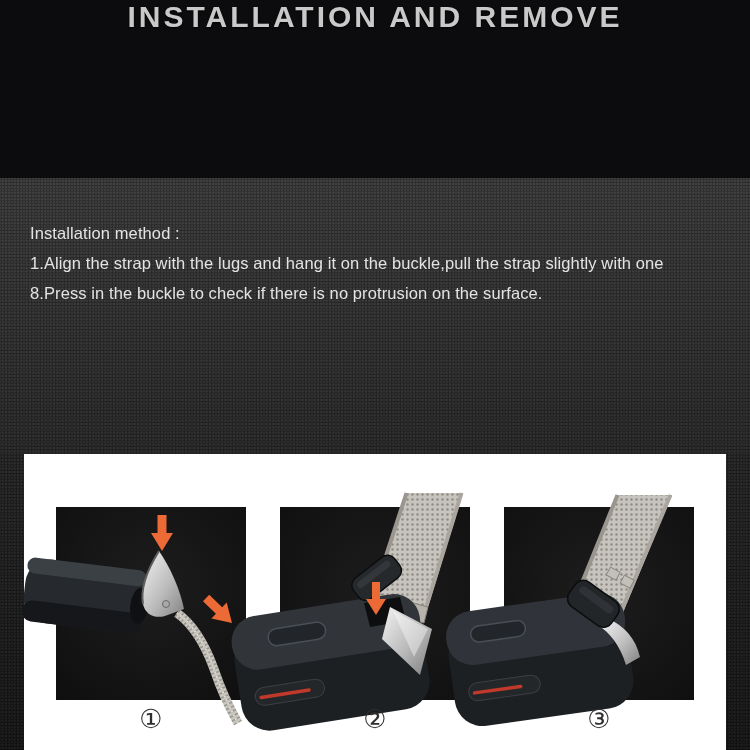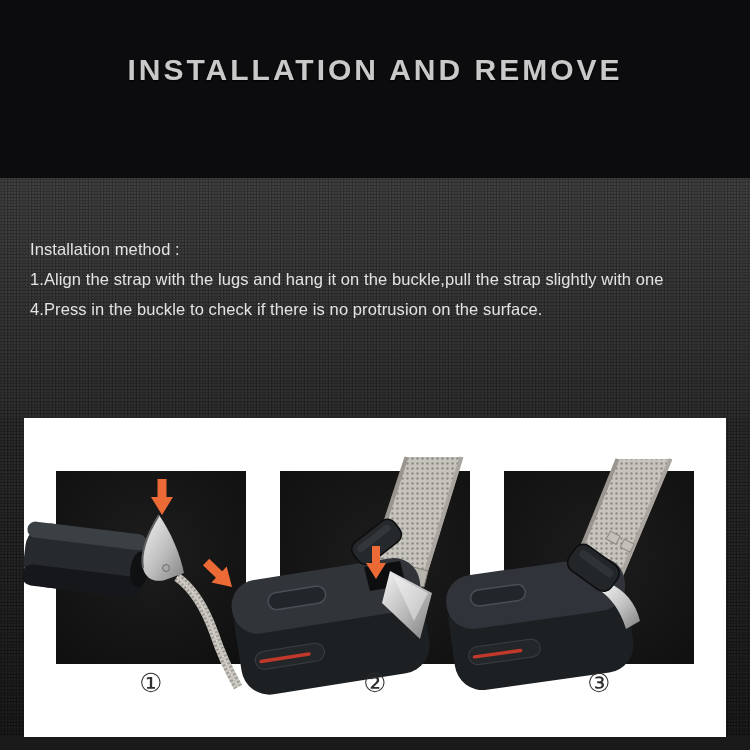--- a/index.html
+++ b/index.html
@@ -9,30 +9,30 @@
     font-family:"Liberation Sans", sans-serif;
   }
   .page { width:750px; height:750px; position:relative; }
 
   
   .banner {
     height:178px; background:#0c0c0e;
     display:flex; justify-content:center; align-items:flex-start;
   }
   .banner h1 {
-    margin:0; padding-top:53px;
+    margin:0; 
     font-size:30px; font-weight:600; letter-spacing:3px;
     color:#c9c9c9; text-shadow:0 1px 2px #000;
     white-space:nowrap;
   }
 
   
   .text-section {
-    height:240px; box-sizing:border-box;
-    padding:56px 30px 0 30px;
+    height:276px; box-sizing:border-box;
+    padding:40px 30px 0 30px;
     background-image:
       radial-gradient(rgba(255,255,255,0.035) 1px, transparent 1.1px),
       radial-gradient(rgba(0,0,0,0.25) 1px, transparent 1.1px),
       linear-gradient(180deg, #3e3e3e 0%, #2b2b2b 100%);
     background-size:4px 4px, 3px 3px, 100% 100%;
   }
   .text-section .line {
     color:#e3e3e3; font-size:16.5px; line-height:30px;
     white-space:nowrap; letter-spacing:0.1px;
   }
@@ -65,21 +65,21 @@
 
 <div class="page">
 
   <div class="banner">
     <h1>INSTALLATION AND REMOVE</h1>
   </div>
 
   <div class="text-section">
     <div class="line">Installation method :</div>
     <div class="line">1.Align the strap with the lugs and hang it on the buckle,pull the strap slightly with one</div>
-    <div class="line">4.Press in the buckle to check if there is no protrusion on the surface.</div>
+    <div class="line">8.Press in the buckle to check if there is no protrusion on the surface.</div>
   </div>
 
   <div class="bottom">
     <div class="panel">
       <div class="figures">
 
         <figure class="step">
           <svg width="190" height="193" viewBox="0 0 190 193">
             <defs>
               <radialGradient id="bgA" cx="50%" cy="42%" r="75%">

